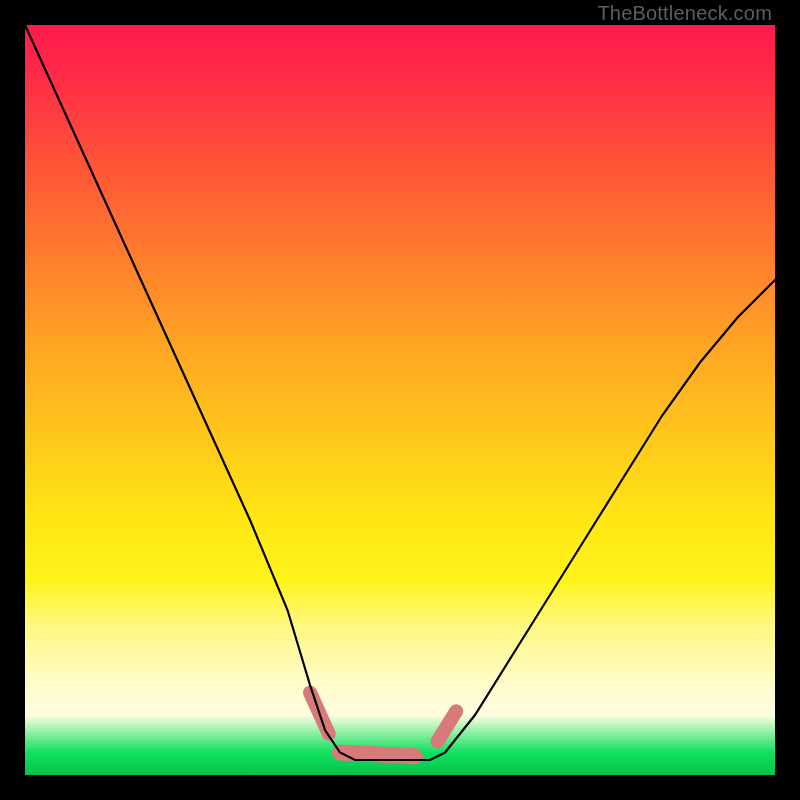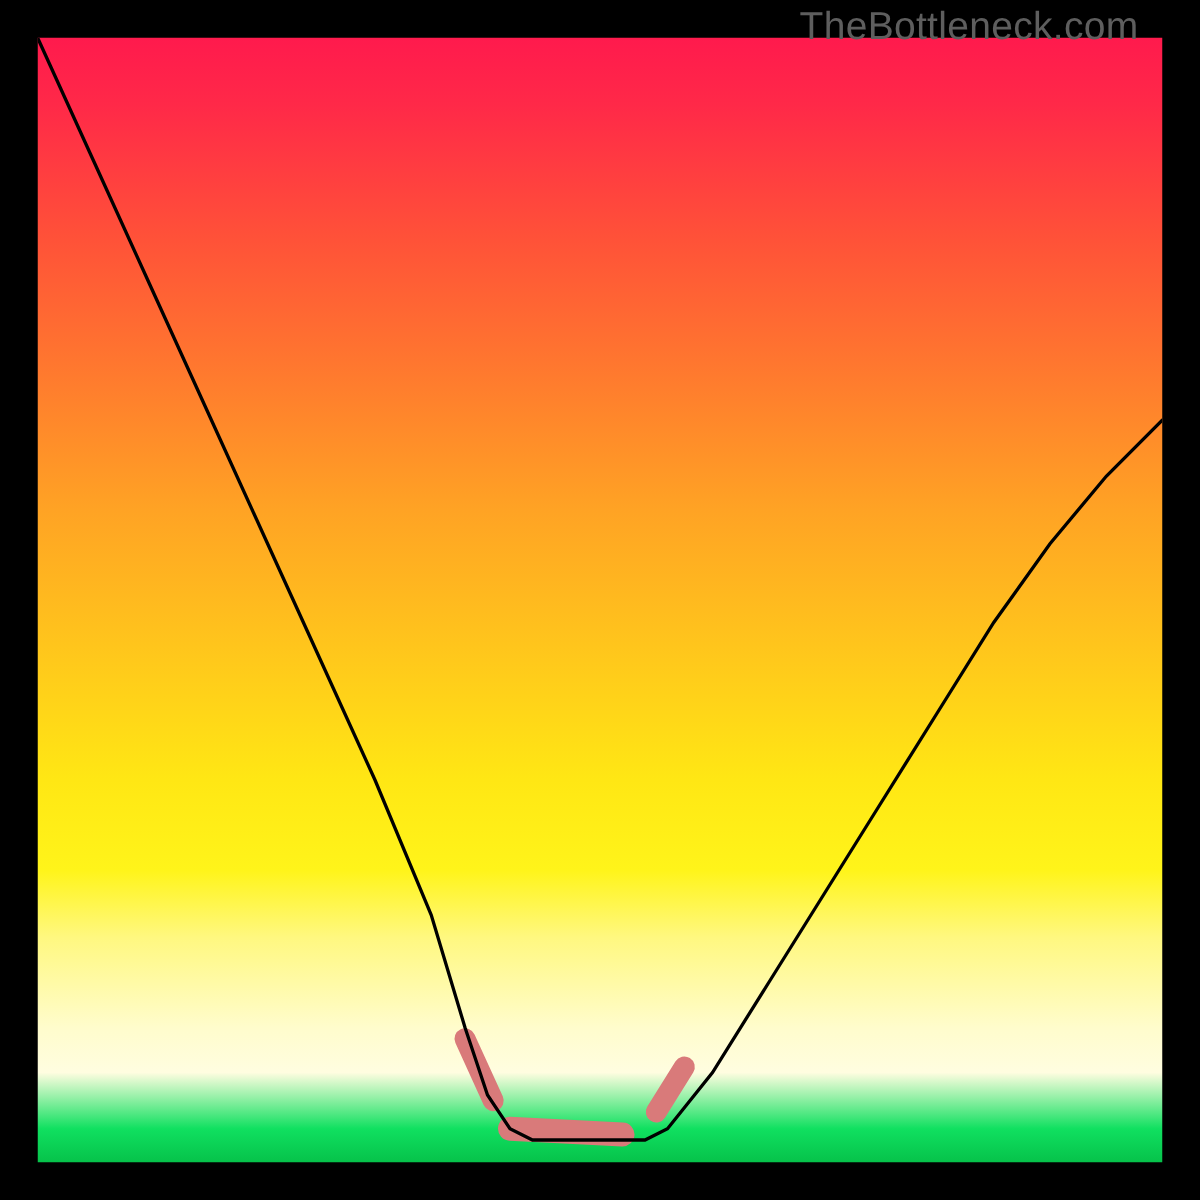--- a/index.html
+++ b/index.html
@@ -53,23 +53,23 @@
   .curve-svg {
     position: absolute;
     top: 0;
     left: 0;
     width: 750px;
     height: 750px;
   }
   .watermark {
     position: absolute;
     top: 2px;
-    right: 41px;
+    right: 28px;
     color: #5e5e5e;
-    font-size: 26px;
+    font-size: 20px;
     letter-spacing: 0.2px;
     font-weight: 400;
   }
 </style>
 </head>
 <body>
 
 <div class="frame">
   <div class="plot-area">
     <div class="gradient"></div>

